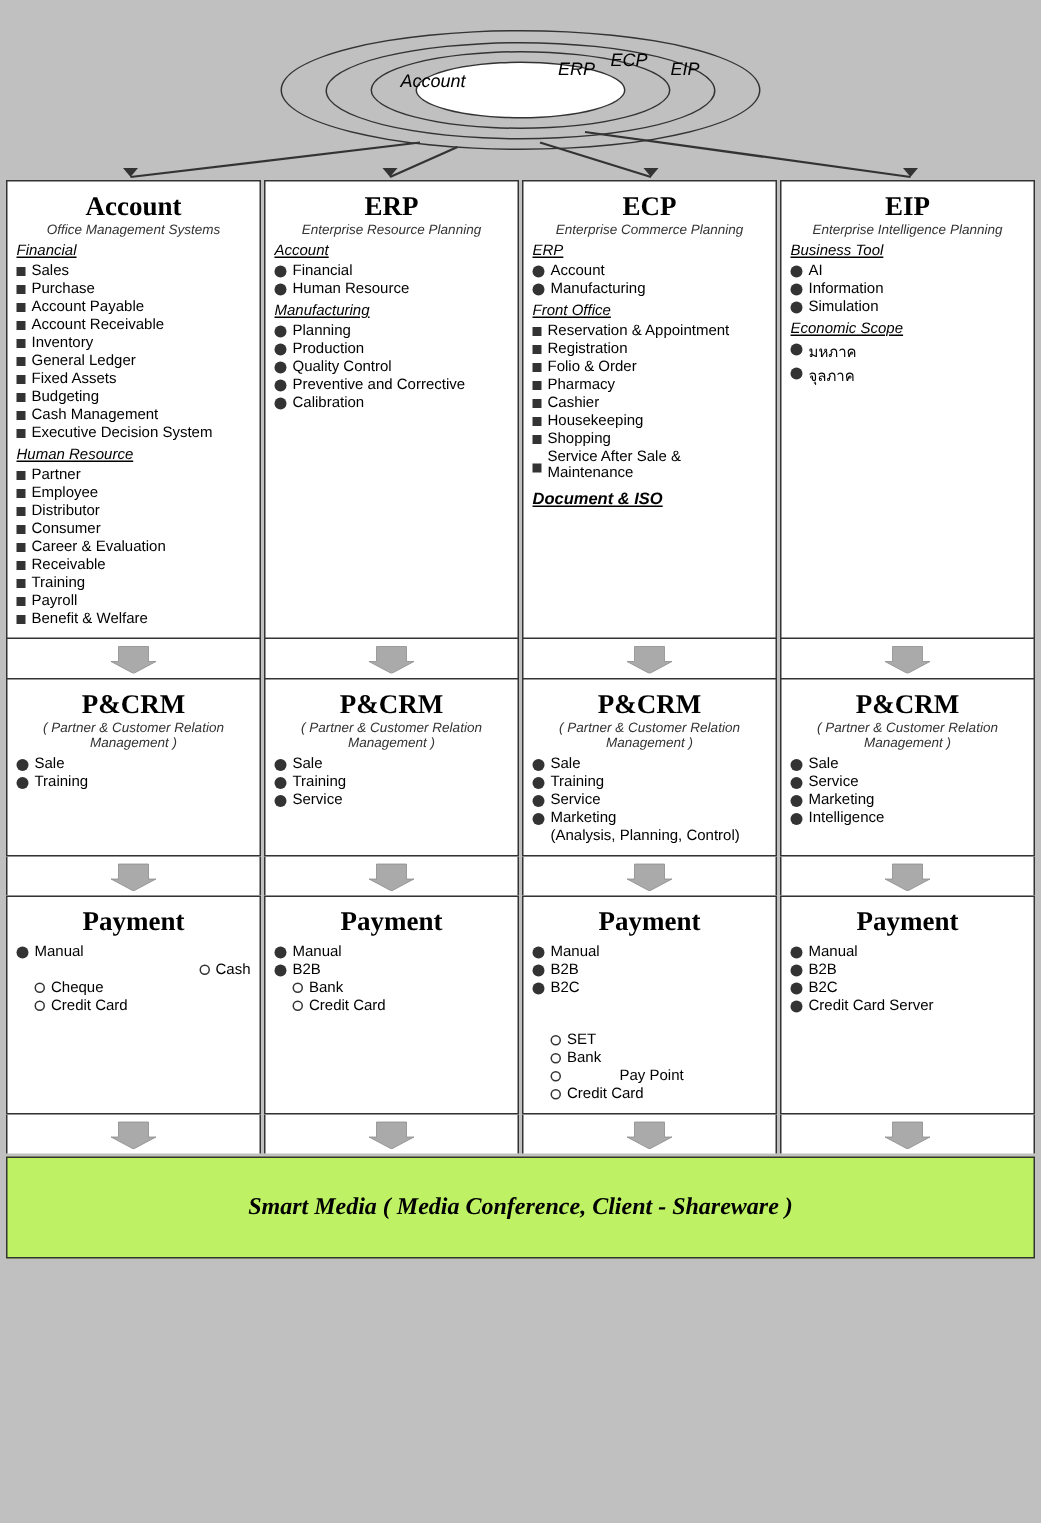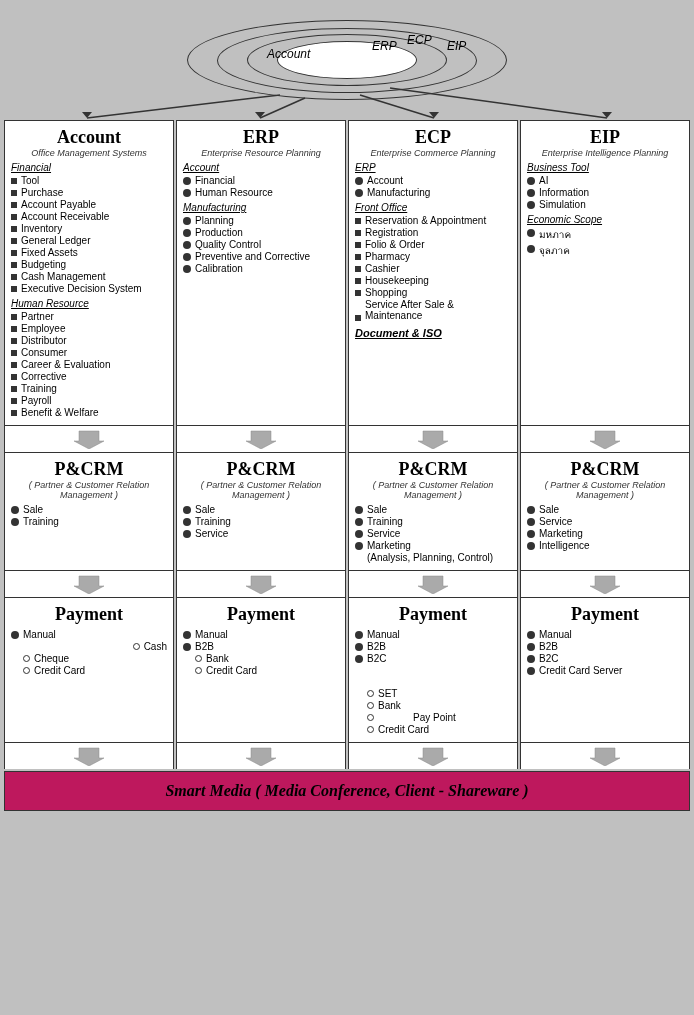--- a/index.html
+++ b/index.html
@@ -151,24 +151,24 @@
       background: white;
       display: flex;
       justify-content: center;
       padding: 3px 0;
       border-left: 1px solid #333;
       border-right: 1px solid #333;
     }
 
     
     .footer {
-      background: #be185d;
+      background: #bef264;
       border: 1px solid #333;
       margin: 2px 4px;
-      padding: 10px;
+      padding: 24px;
       text-align: center;
     }
 
     .footer-title {
       font-size: 16px;
       font-style: italic;
       font-weight: bold;
       font-family: 'Times New Roman', serif;
     }
 
@@ -226,21 +226,21 @@
 
   <div class="cell">
     <div class="cell-header">
       <div class="cell-title">Account</div>
       <div class="cell-subtitle">Office Management Systems</div>
     </div>
 
     <div class="section-label">Financial</div>
     <div class="list-item">
         <div class="bullet-square"></div>
-        <span>Tool</span>
+        <span>Sales</span>
       </div>
     <div class="list-item">
         <div class="bullet-square"></div>
         <span>Purchase</span>
       </div>
     <div class="list-item">
         <div class="bullet-square"></div>
         <span>Account Payable</span>
       </div>
     <div class="list-item">
@@ -288,21 +288,21 @@
     <div class="list-item">
         <div class="bullet-square"></div>
         <span>Consumer</span>
       </div>
     <div class="list-item">
         <div class="bullet-square"></div>
         <span>Career &amp; Evaluation</span>
       </div>
     <div class="list-item">
         <div class="bullet-square"></div>
-        <span>Corrective</span>
+        <span>Receivable</span>
       </div>
     <div class="list-item">
         <div class="bullet-square"></div>
         <span>Training</span>
       </div>
     <div class="list-item">
         <div class="bullet-square"></div>
         <span>Payroll</span>
       </div>
     <div class="list-item">
@@ -388,21 +388,21 @@
         <span>Cashier</span>
       </div>
     <div class="list-item">
         <div class="bullet-square"></div>
         <span>Housekeeping</span>
       </div>
     <div class="list-item">
         <div class="bullet-square"></div>
         <span>Shopping</span>
       </div>
-    <div class="list-item" style="align-items:flex-end;">
+    <div class="list-item" style="align-items:center;">
         <div class="bullet-square" style="margin-top:3px;"></div>
         <span>Service After Sale &amp;<br>Maintenance</span>
       </div>
 
     <div class="doc-iso">Document &amp; ISO</div>
   </div>
 
   <div class="cell">
     <div class="cell-header">
       <div class="cell-title">EIP</div>

